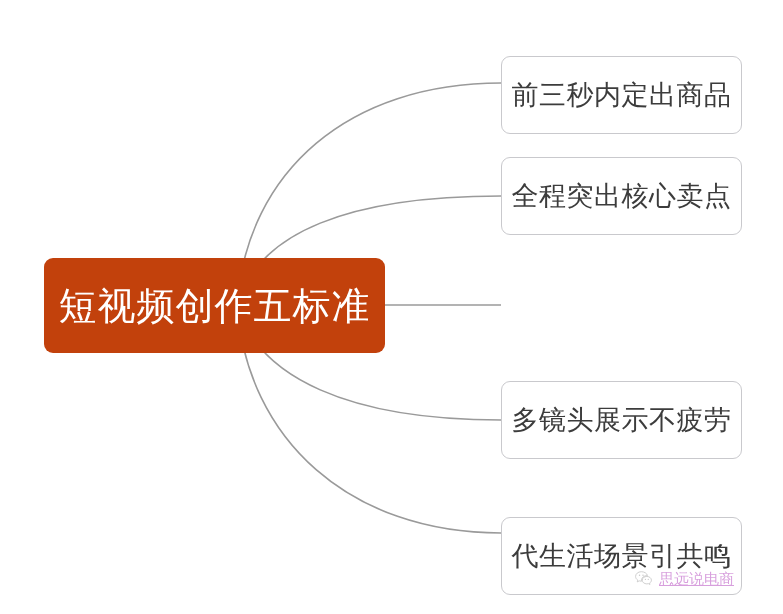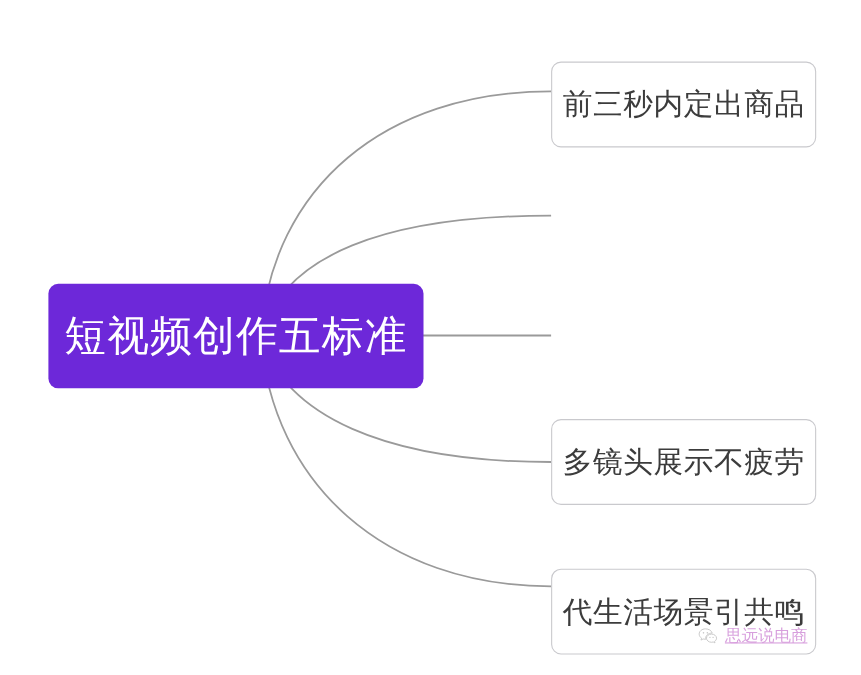--- a/index.html
+++ b/index.html
@@ -29,21 +29,21 @@
     fill: none;
     stroke: #9a9a9a;
     stroke-width: 1.6;
   }
   #root-node {
     position: absolute;
     left: 44px;
     top: 258px;
     width: 341px;
     height: 95px;
-    background: #6d28d9;
+    background: #c2410c;
     border-radius: 9px;
     display: flex;
     align-items: center;
     justify-content: center;
     z-index: 3;
   }
   #root-node .root-label {
     color: #ffffff;
     font-size: 38px;
     line-height: 1;
@@ -115,20 +115,23 @@
   </svg>
 
   <div id="root-node">
     <span class="root-label">短视频创作五标准</span>
   </div>
 
   <div class="branch-node" id="branch-node-0">
     <span class="branch-label">前三秒内定出商品</span>
   </div>
 
+  <div class="branch-node" id="branch-node-1">
+    <span class="branch-label">全程突出核心卖点</span>
+  </div>
 
 
   <div class="branch-node" id="branch-node-3">
     <span class="branch-label">多镜头展示不疲劳</span>
   </div>
 
   <div class="branch-node" id="branch-node-4">
     <span class="branch-label">代生活场景引共鸣</span>
   </div>
 

